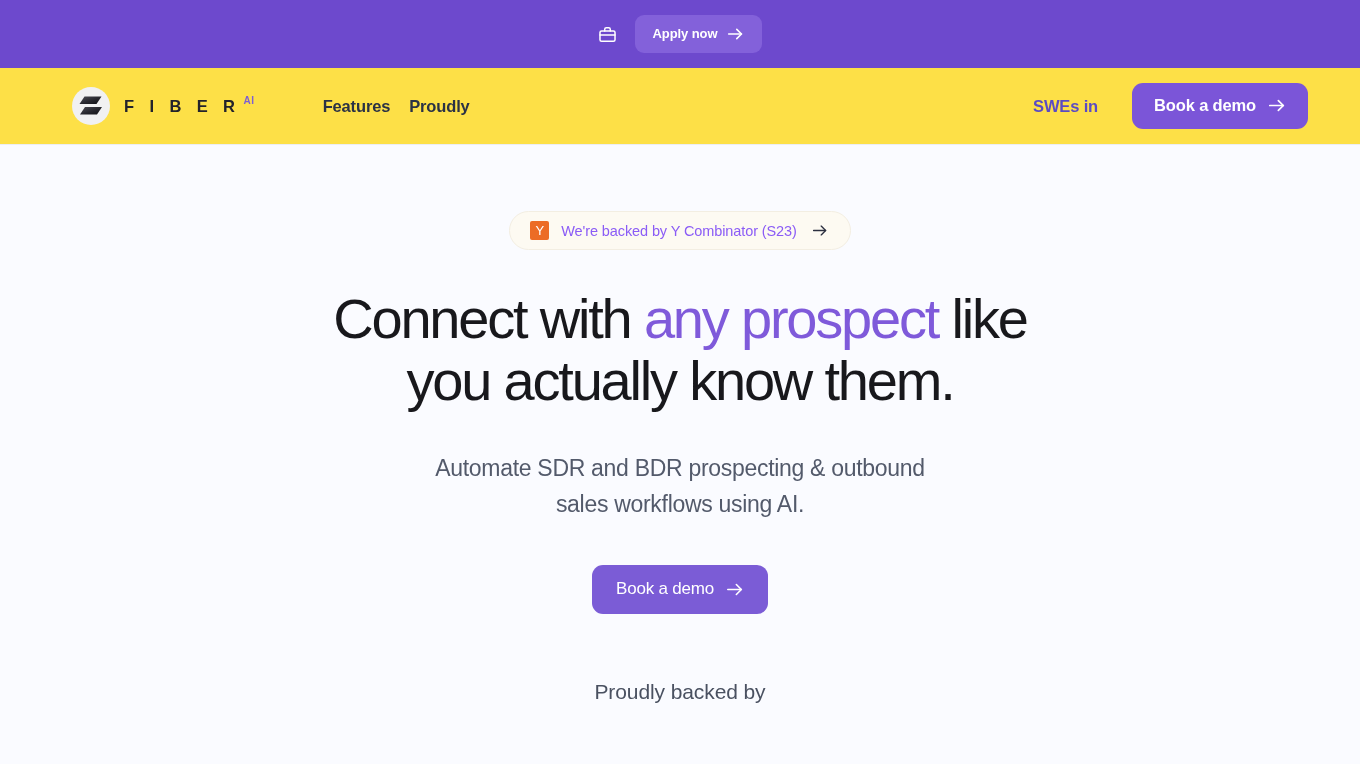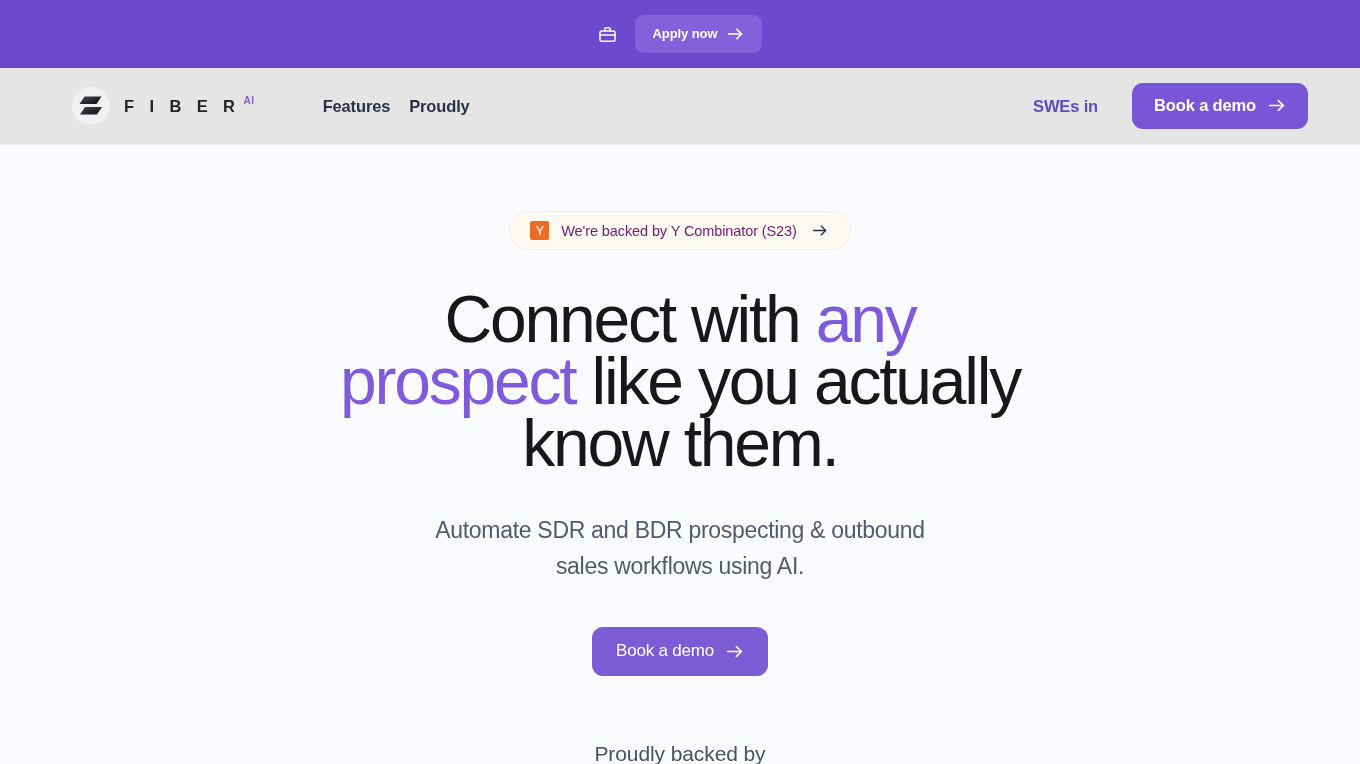--- a/index.html
+++ b/index.html
@@ -59,21 +59,21 @@
     align-items: center;
     gap: 10px;
     cursor: pointer;
     white-space: nowrap;
   }
   .apply-btn .arrow { width: 17px; height: 14px; display: block; }
 
   
   .site-header {
     height: 77px;
-    background: #e5e5e5;
+    background: #fde047;
     border-bottom: 1px solid #eceef3;
     display: flex;
     align-items: center;
     padding: 0 52px 0 72px;
   }
   .brand {
     display: flex;
     align-items: center;
     gap: 14px;
     cursor: pointer;
@@ -188,31 +188,31 @@
     font-size: 13px;
     font-weight: 500;
     display: flex;
     align-items: center;
     justify-content: center;
     line-height: 1;
     flex: 0 0 auto;
   }
   .yc-text {
     font-size: 14.5px;
-    color: #701a75;
+    color: #8b5cf6;
     letter-spacing: -0.1px;
     white-space: nowrap;
   }
   .yc-badge .arrow { width: 16px; height: 13px; display: block; margin-left: 3px; }
 
   .hero-title {
     margin-top: 38px;
     max-width: 700px;
     text-align: center;
-    font-size: 66px;
+    font-size: 56px;
     line-height: 62px;
     font-weight: 400;
     letter-spacing: -2.2px;
     color: #18181c;
   }
   .hero-title .accent { color: #7f5ada; }
 
   .hero-sub {
     margin-top: 38px;
     max-width: 520px;

